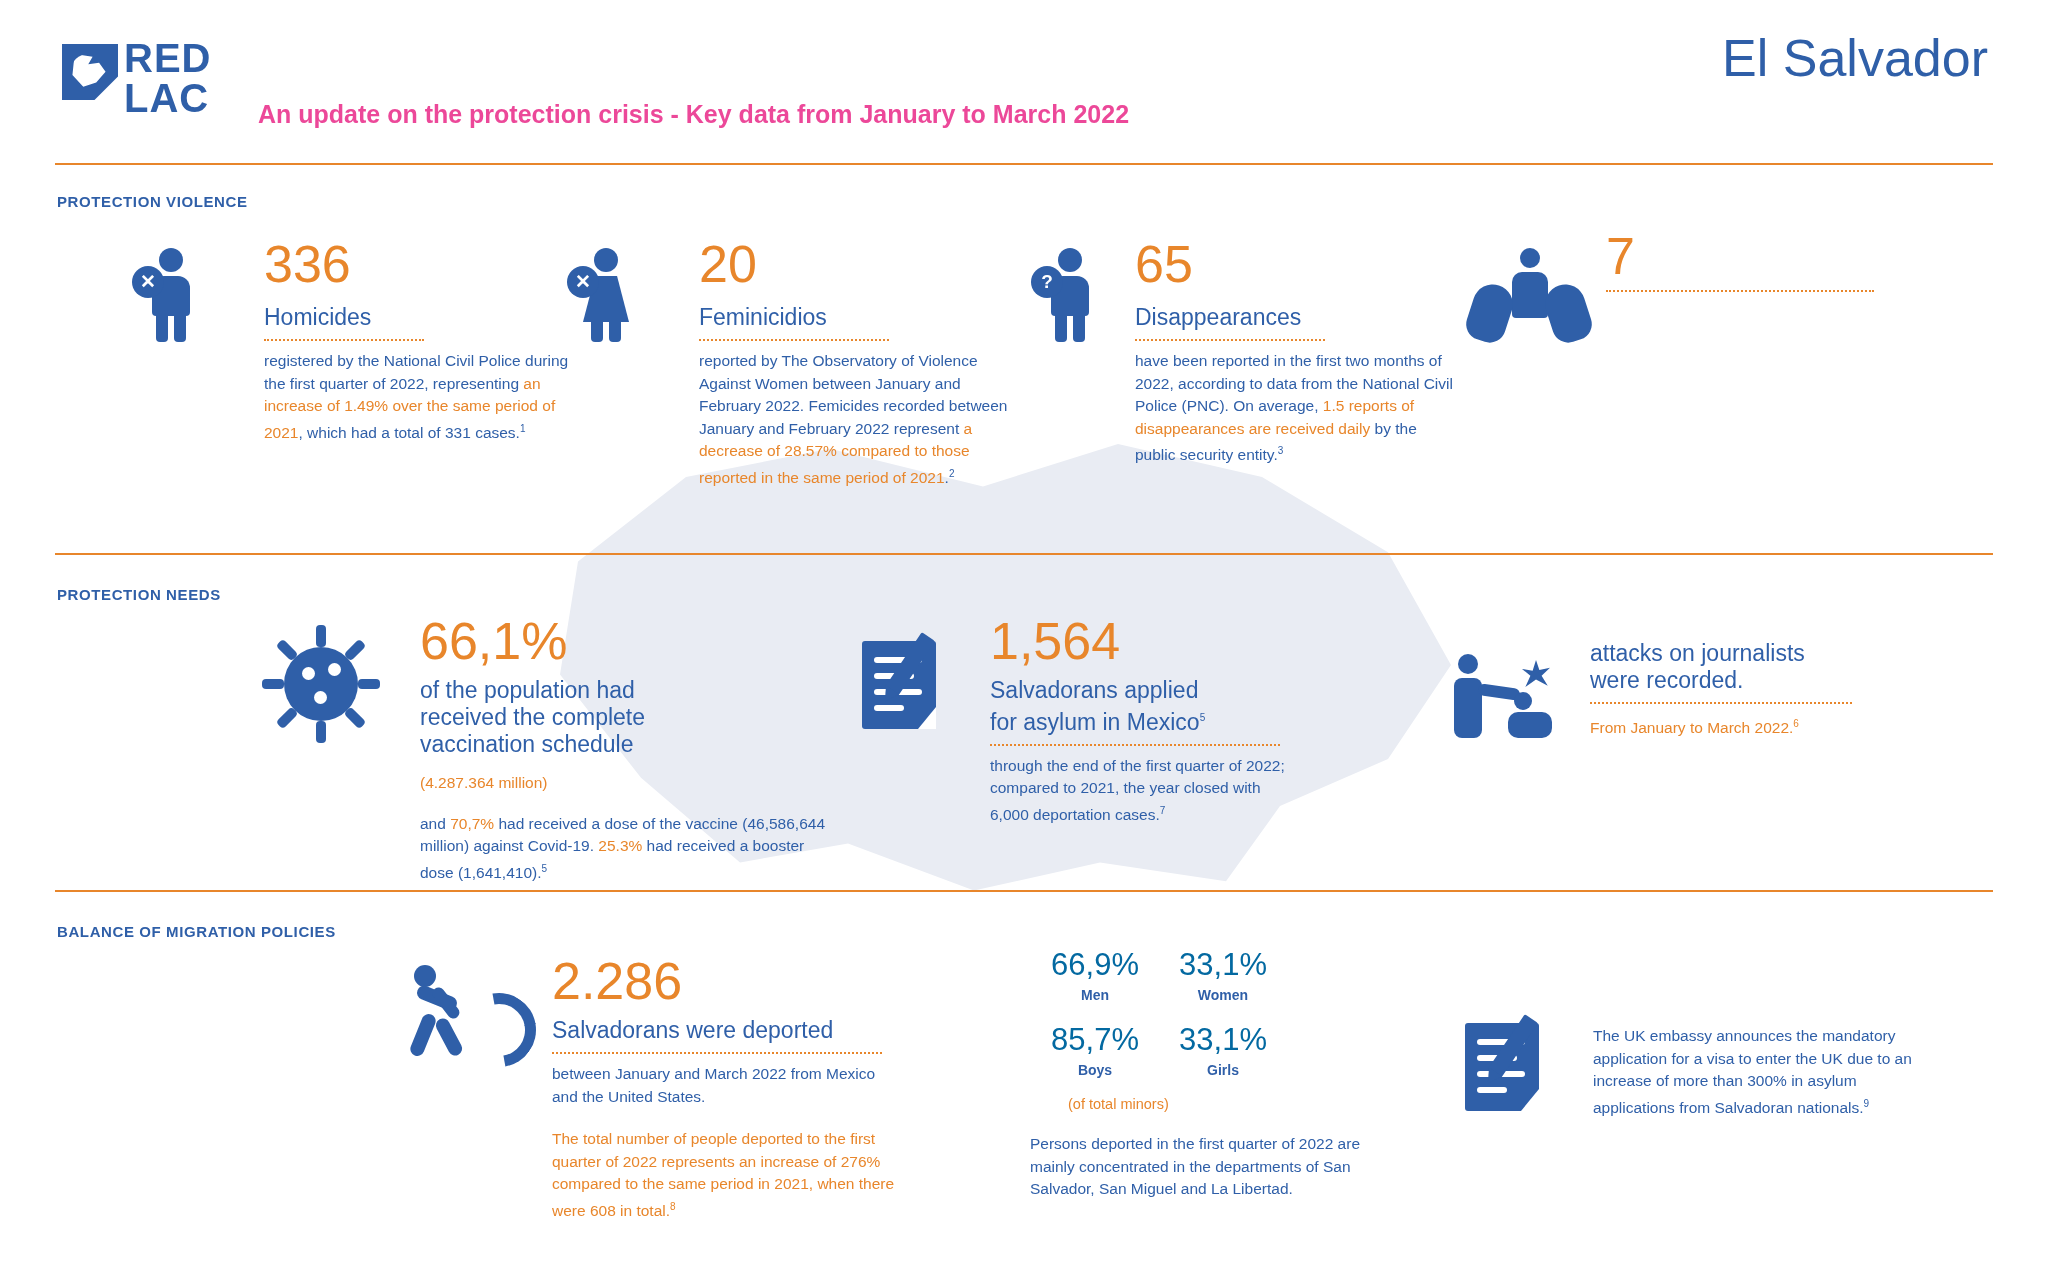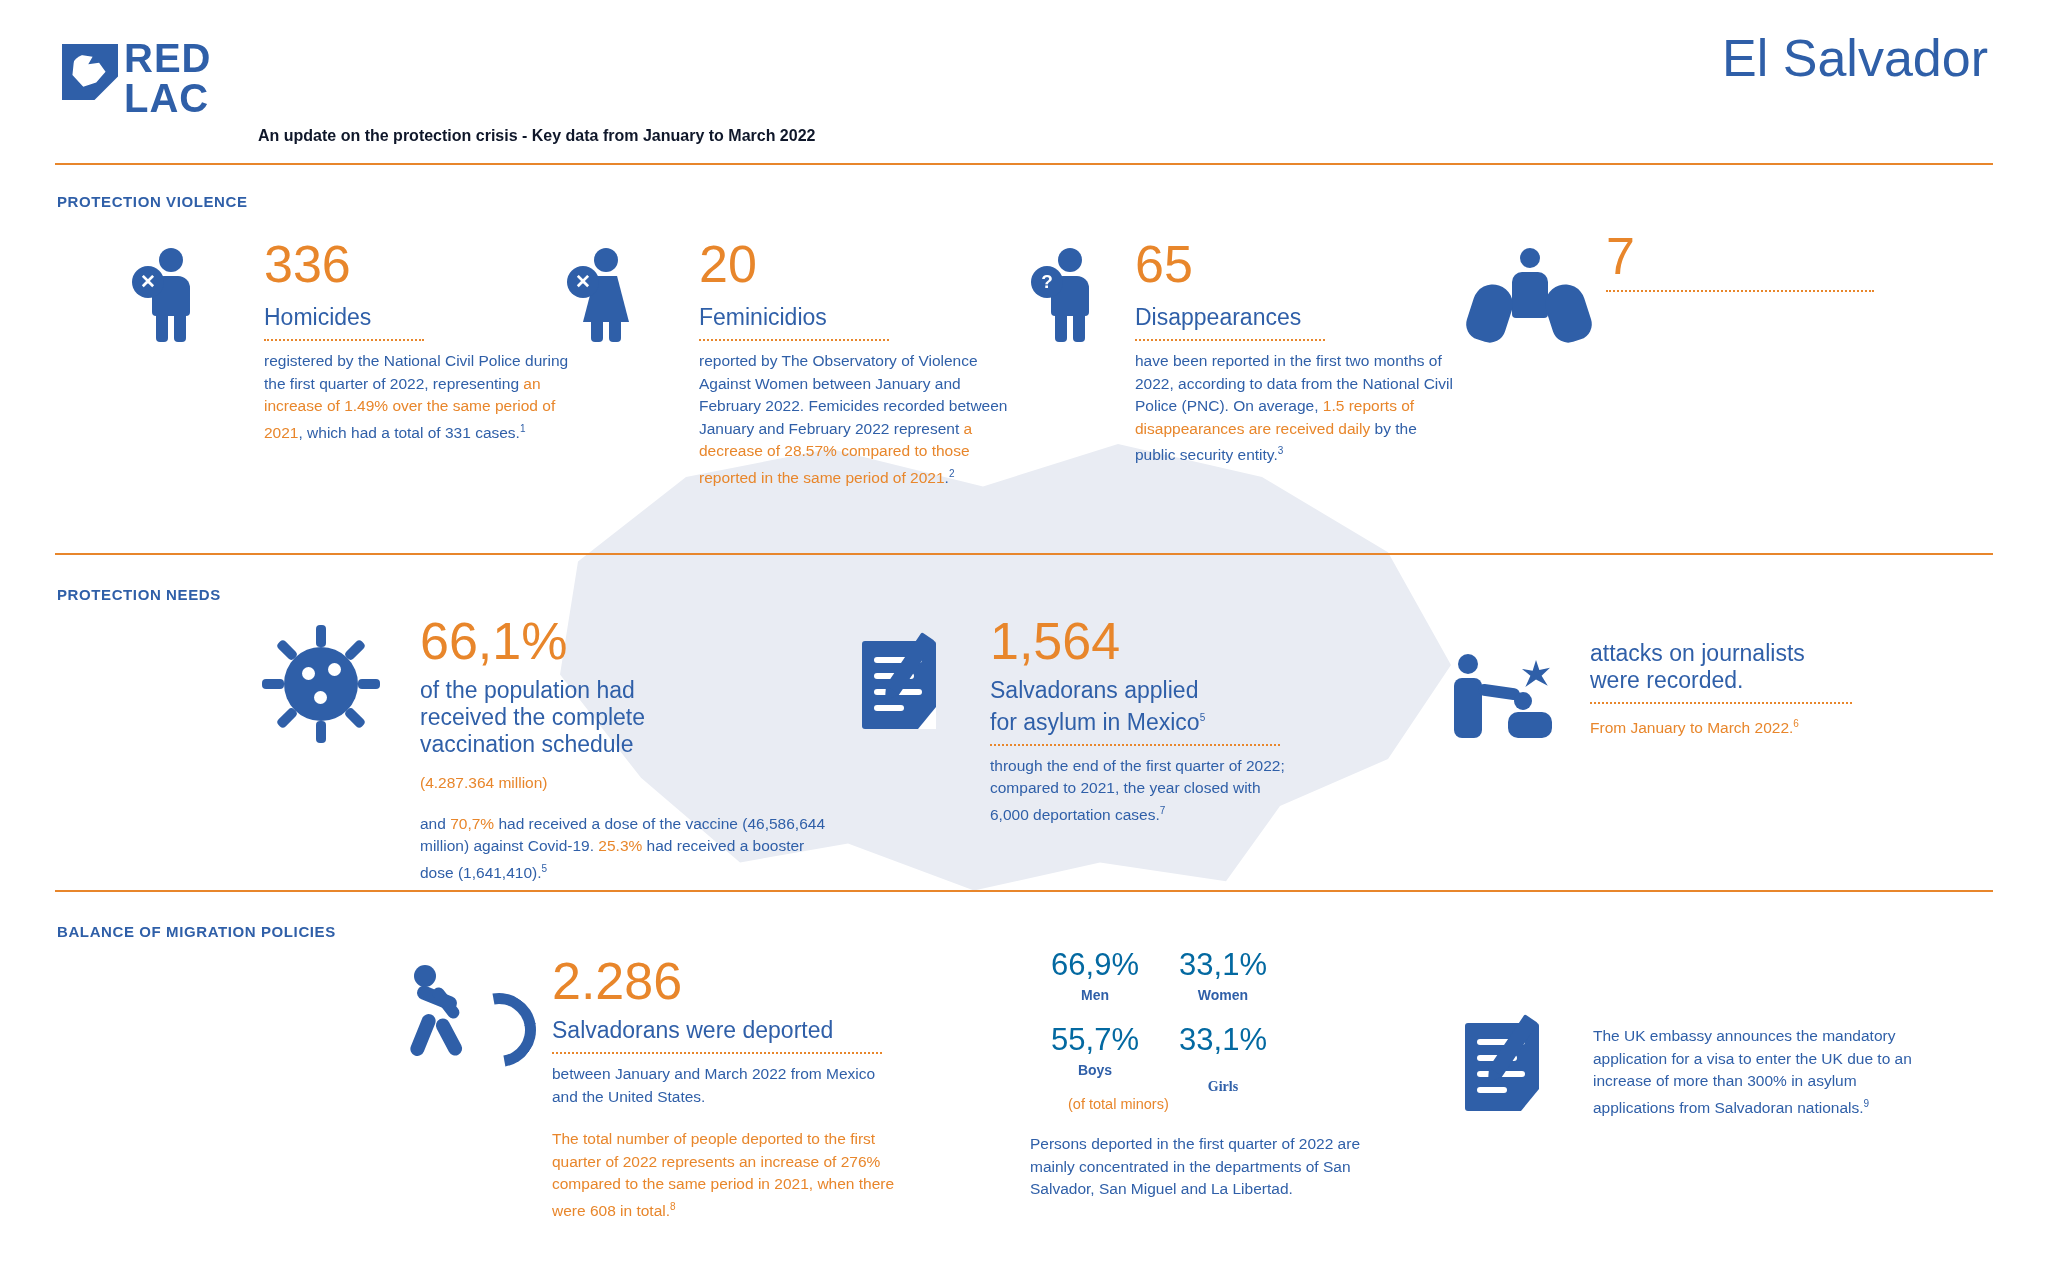--- a/index.html
+++ b/index.html
@@ -40,22 +40,22 @@
   }
   .logo .redtxt {
     position:absolute; left:62px; top:0px;
     font-size:40px; font-weight:bold; letter-spacing:1px; color:#2f5fa8; line-height:40px;
   }
   .logo .lactxt {
     position:absolute; left:62px; top:40px;
     font-size:40px; font-weight:bold; letter-spacing:1px; color:#2f5fa8; line-height:40px;
   }
   .subtitle {
-    position:absolute; left:258px; top:127px;
-    font-size:16px; font-weight:bold; color:#0f172a; white-space:nowrap;
+    position:absolute; left:258px; top:100px;
+    font-size:25px; font-weight:bold; color:#ec4899; white-space:nowrap;
   }
   .country {
     position:absolute; right:60px; top:28px;
     font-size:52px; color:#2f5fa8; letter-spacing:0px;
     font-weight:400;
   }
 
   .rule { position:absolute; height:2px; background:#e8862b; left:55px; width:1938px; }
 
   .section-label {
@@ -355,26 +355,26 @@
     <div class="block" style="left:1040px; top:948px; width:400px;">
       <div class="stat-col" style="left:0px; top:0px; width:110px;">
         <div class="pct center">66,9%</div>
         <div class="pct-label" style="margin-top:5px;">Men</div>
       </div>
       <div class="stat-col" style="left:128px; top:0px; width:110px;">
         <div class="pct center">33,1%</div>
         <div class="pct-label" style="margin-top:5px;">Women</div>
       </div>
       <div class="stat-col" style="left:0px; top:75px; width:110px;">
-        <div class="pct center">55,7%</div>
+        <div class="pct center">85,7%</div>
         <div class="pct-label" style="margin-top:5px;">Boys</div>
       </div>
       <div class="stat-col" style="left:128px; top:75px; width:110px;">
         <div class="pct center">33,1%</div>
-        <div class="pct-label" style="margin-top:22px;font-family:Liberation Serif, serif;">Girls</div>
+        <div class="pct-label" style="margin-top:5px;">Girls</div>
       </div>
       <div class="body-txt hl" style="position:absolute; left:28px; top:145px; font-size:14.5px;">(of total minors)</div>
       <div class="body-txt" style="position:absolute; left:-10px; top:185px; width:340px;">Persons deported in the first quarter of 2022 are mainly concentrated in the departments of San Salvador, San Miguel and La Libertad.</div>
     </div>
 
     <div class="block" style="left:1465px; top:1015px; width:470px;">
       <div class="icon" style="left:0; top:0px;">
         <div class="doc">
           <div class="sheet">
             <div class="line" style="top:16px; width:48px;"></div>

